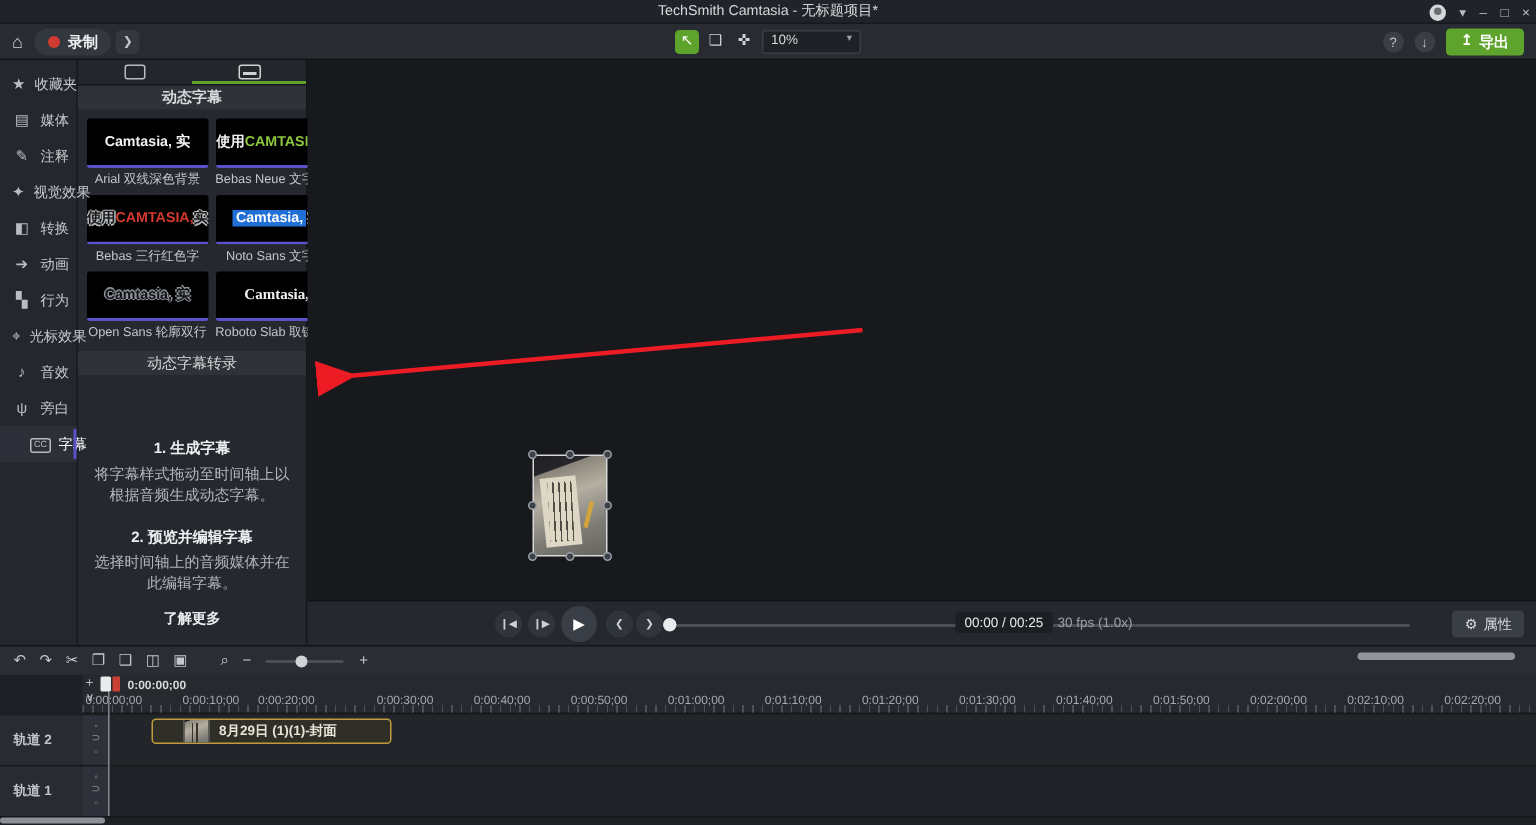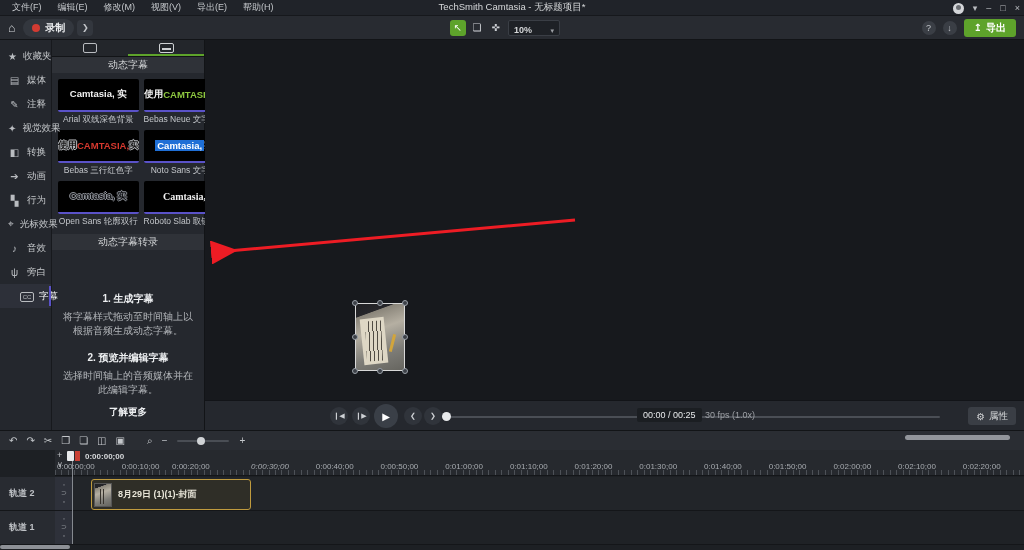--- a/index.html
+++ b/index.html
@@ -20,21 +20,21 @@
   
   .toolbar{position:relative;height:24px;background:#282b31;display:flex;align-items:center;border-bottom:1px solid #121417;}
   .home{margin-left:8px;font-size:12px;color:#d0d3d6;}
   .rec-pill{margin-left:8px;height:18px;background:#33373e;border-radius:10px;display:flex;align-items:center;padding:0 9px;gap:5px;}
   .rec-dot{width:8px;height:8px;border-radius:50%;background:#d23b32;}
   .rec-label{font-size:10px;color:#eceef0;font-weight:bold;}
   .rec-next{margin-left:3px;width:16px;height:16px;background:#33373e;border-radius:4px;color:#c3c6ca;font-size:8px;display:flex;align-items:center;justify-content:center;}
   .tools{position:absolute;left:450px;display:flex;gap:3px;}
   .tool{width:16px;height:16px;border-radius:3px;display:flex;align-items:center;justify-content:center;font-size:10px;color:#cdd0d4;}
   .tool.on{background:#5ea32b;color:#fff;}
-  .zoomsel{position:absolute;left:508px;width:52px;height:16px;background:#1e2126;border:1px solid #3a3e45;border-radius:2px;display:flex;align-items:flex-end;padding:0 5px;font-size:9px;color:#d6d8da;font-weight:bold;}
+  .zoomsel{position:absolute;left:508px;width:66px;height:16px;background:#1e2126;border:1px solid #3a3e45;border-radius:2px;display:flex;align-items:flex-start;padding:0 5px;font-size:9px;color:#d6d8da;}
   .zoomsel .caret{margin-left:auto;font-size:7px;color:#9da0a5;}
   .tb-right{position:absolute;right:8px;display:flex;align-items:center;gap:7px;}
   .circ{width:14px;height:14px;border-radius:50%;background:#3a3e45;color:#c3c6ca;font-size:9px;display:flex;align-items:center;justify-content:center;}
   .export-btn{height:18px;background:#5ea32b;border-radius:3px;color:#fff;font-weight:bold;font-size:10px;display:flex;align-items:center;padding:0 10px;gap:4px;}
 
   
   .main{display:flex;height:390px;}
 
   .iconbar{width:52px;background:#24272d;border-right:1px solid #17191d;padding-top:4px;}
   .side-item{position:relative;height:24px;display:flex;align-items:center;gap:6px;padding-left:8px;color:#c6c9cc;}
@@ -44,21 +44,21 @@
   .side-item.active:after{content:"";position:absolute;right:0;top:2px;bottom:2px;width:2px;background:#5a52c8;}
   .side-item.active .lb{color:#fff;}
   .cc-box{display:inline-block;width:14px;height:10px;border:1px solid #b9bcc0;border-radius:2px;font-size:6px;line-height:8px;text-align:center;color:#b9bcc0;}
 
   .panel{width:153px;background:#25282e;border-right:1px solid #121417;display:flex;flex-direction:column;}
   .ptabs{height:17px;display:flex;background:#23262b;border-bottom:1px solid #121417;}
   .ptab{flex:1;display:flex;align-items:center;justify-content:center;position:relative;}
   .ptab.sel:after{content:"";position:absolute;left:0;right:0;bottom:0;height:2px;background:#5ea32b;}
   .dyn-chip{width:15px;height:10px;border:1px solid #cfd2d5;border-radius:2px;position:relative;}
   .dyn-chip:before{content:"";position:absolute;left:2px;right:2px;bottom:2px;height:2px;background:#cfd2d5;}
-  .phead{height:16px;background:#2f3238;font-size:10px;color:#d6d8da;display:flex;align-items:center;justify-content:center;}
+  .phead{height:16px;background:#2f3238;font-size:10px;color:#d6d8da;display:flex;align-items:center;justify-content:center;font-weight:bold;}
   .tgrid{display:grid;grid-template-columns:1fr 1fr;gap:4px 5px;padding:6px 6px 4px 6px;}
   .tpl .thumb{height:33px;background:#000;border-radius:2px;border-bottom:2px solid #5a52c8;display:flex;align-items:center;justify-content:center;overflow:hidden;white-space:nowrap;}
   .tpl .tlab{margin-top:2px;font-size:8.5px;color:#c3c6ca;text-align:center;white-space:nowrap;overflow:hidden;text-overflow:ellipsis;}
   .seg-white{color:#f2f2f2;font-weight:bold;font-size:9.5px;}
   .seg-green{color:#8dc63f;font-weight:bold;font-size:9.5px;}
   .seg-red{color:#d6382e;font-weight:bold;font-size:9.5px;}
   .seg-outline{color:#181818;font-weight:bold;font-size:9.5px;text-shadow:-1px 0 #b9bcc0,1px 0 #b9bcc0,0 -1px #b9bcc0,0 1px #b9bcc0;}
   .seg-bluebox{color:#fff;font-weight:bold;font-size:9.5px;background:#1f6fd6;padding:0 2px;}
   .seg-ghost{color:#101114;font-weight:bold;font-size:9.5px;text-shadow:-1px 0 #8f939a,1px 0 #8f939a,0 -1px #8f939a,0 1px #8f939a;}
   .seg-serif{color:#f2f2f2;font-weight:bold;font-size:10px;font-family:"Liberation Serif","DejaVu Serif",serif;}
@@ -110,40 +110,32 @@
   .ph-flag{position:absolute;left:67px;top:1px;width:7px;height:10px;background:#e8eaec;border-radius:1px;z-index:4;}
   .ph-in{position:absolute;left:75px;top:1px;width:5px;height:10px;background:#c94034;z-index:4;}
   .ph-time{position:absolute;left:85px;top:2px;font-size:8px;font-weight:bold;color:#d6d8da;z-index:4;}
   .ph-line{position:absolute;left:72px;top:11px;bottom:6px;width:1px;background:#85898f;z-index:3;}
   .tracks{position:absolute;left:0;right:0;top:27px;}
   .trow{display:flex;height:34px;border-bottom:1px solid #141619;}
   .thdr{width:55px;background:#282b31;display:flex;align-items:center;padding-left:9px;font-size:9px;color:#c0c3c7;font-weight:bold;}
   .tstrip{width:18px;background:#2e313a;display:flex;flex-direction:column;align-items:center;justify-content:center;gap:0px;font-size:7px;color:#8d9196;line-height:1.15;}
   .tlane{flex:1;background:#222529;position:relative;}
   .trow:nth-child(2) .tlane{background:#1f2226;}
-  .clip{position:absolute;left:18px;top:2px;width:160px;height:31px;background:#2f2e27;border:1.5px solid #c09b3e;border-radius:3px;display:flex;align-items:center;gap:6px;padding-left:2px;overflow:hidden;}
+  .clip{position:absolute;left:28px;top:2px;width:160px;height:17px;background:#2f2e27;border:1.5px solid #c09b3e;border-radius:3px;display:flex;align-items:center;gap:6px;padding-left:20px;overflow:hidden;}
   .clip-thumb{width:18px;height:24px;border:1px solid #555;background:linear-gradient(160deg,#202023 0%,#26262a 16%,#8a857a 17%,#b5afa2 40%,#7d7c77 72%,#66655f 100%);position:relative;flex:0 0 auto;}
   .clip-thumb:after{content:"";position:absolute;left:3px;top:5px;width:7px;height:15px;background:repeating-linear-gradient(to right,transparent 0 2px,#37332c 2px 3px);}
   .clip-label{font-size:9px;font-weight:bold;color:#e8e5d8;white-space:nowrap;}
   .bscroll{position:absolute;left:0;bottom:1px;width:70px;height:4px;border-radius:2px;background:#8d9096;}
 </style>
 </head>
 <body>
 
 <div class="app">
 
   <div class="menubar">
-    <div class="menus">
-        <span class="menu-item">文件(F)</span>
-        <span class="menu-item">编辑(E)</span>
-        <span class="menu-item">修改(M)</span>
-        <span class="menu-item">视图(V)</span>
-        <span class="menu-item">导出(E)</span>
-        <span class="menu-item">帮助(H)</span>
-      </div>
     <div class="win-title">TechSmith Camtasia - 无标题项目*</div>
     <div class="win-ctrls">
       <span class="avatar"></span>
       <span class="wc">▾</span>
       <span class="wc">–</span>
       <span class="wc">□</span>
       <span class="wc">×</span>
     </div>
   </div>
 
@@ -351,21 +343,21 @@
   </div>
 
   <div class="timeline">
     <span class="tladd g">+</span>
     <span class="tlcol g">∨</span>
     <div class="ruler">
       <div class="ticks"></div>
     <span class="rlabel" style="left: 2px;">0:00:00;00</span>
         <span class="rlabel" style="left: 66.7px;">0:00:10;00</span>
         <span class="rlabel" style="left: 117px;">0:00:20;00</span>
-        <span class="rlabel" style="left: 196.1px; font-style: italic;">0:00:30;00</span>
+        <span class="rlabel" style="left: 196.1px;">0:00:30;00</span>
         <span class="rlabel" style="left: 260.8px;">0:00:40;00</span>
         <span class="rlabel" style="left: 325.5px;">0:00:50;00</span>
         <span class="rlabel" style="left: 390.2px;">0:01:00;00</span>
         <span class="rlabel" style="left: 454.9px;">0:01:10;00</span>
         <span class="rlabel" style="left: 519.6px;">0:01:20;00</span>
         <span class="rlabel" style="left: 584.3px;">0:01:30;00</span>
         <span class="rlabel" style="left: 649px;">0:01:40;00</span>
         <span class="rlabel" style="left: 713.7px;">0:01:50;00</span>
         <span class="rlabel" style="left: 778.4px;">0:02:00;00</span>
         <span class="rlabel" style="left: 843.1px;">0:02:10;00</span>

